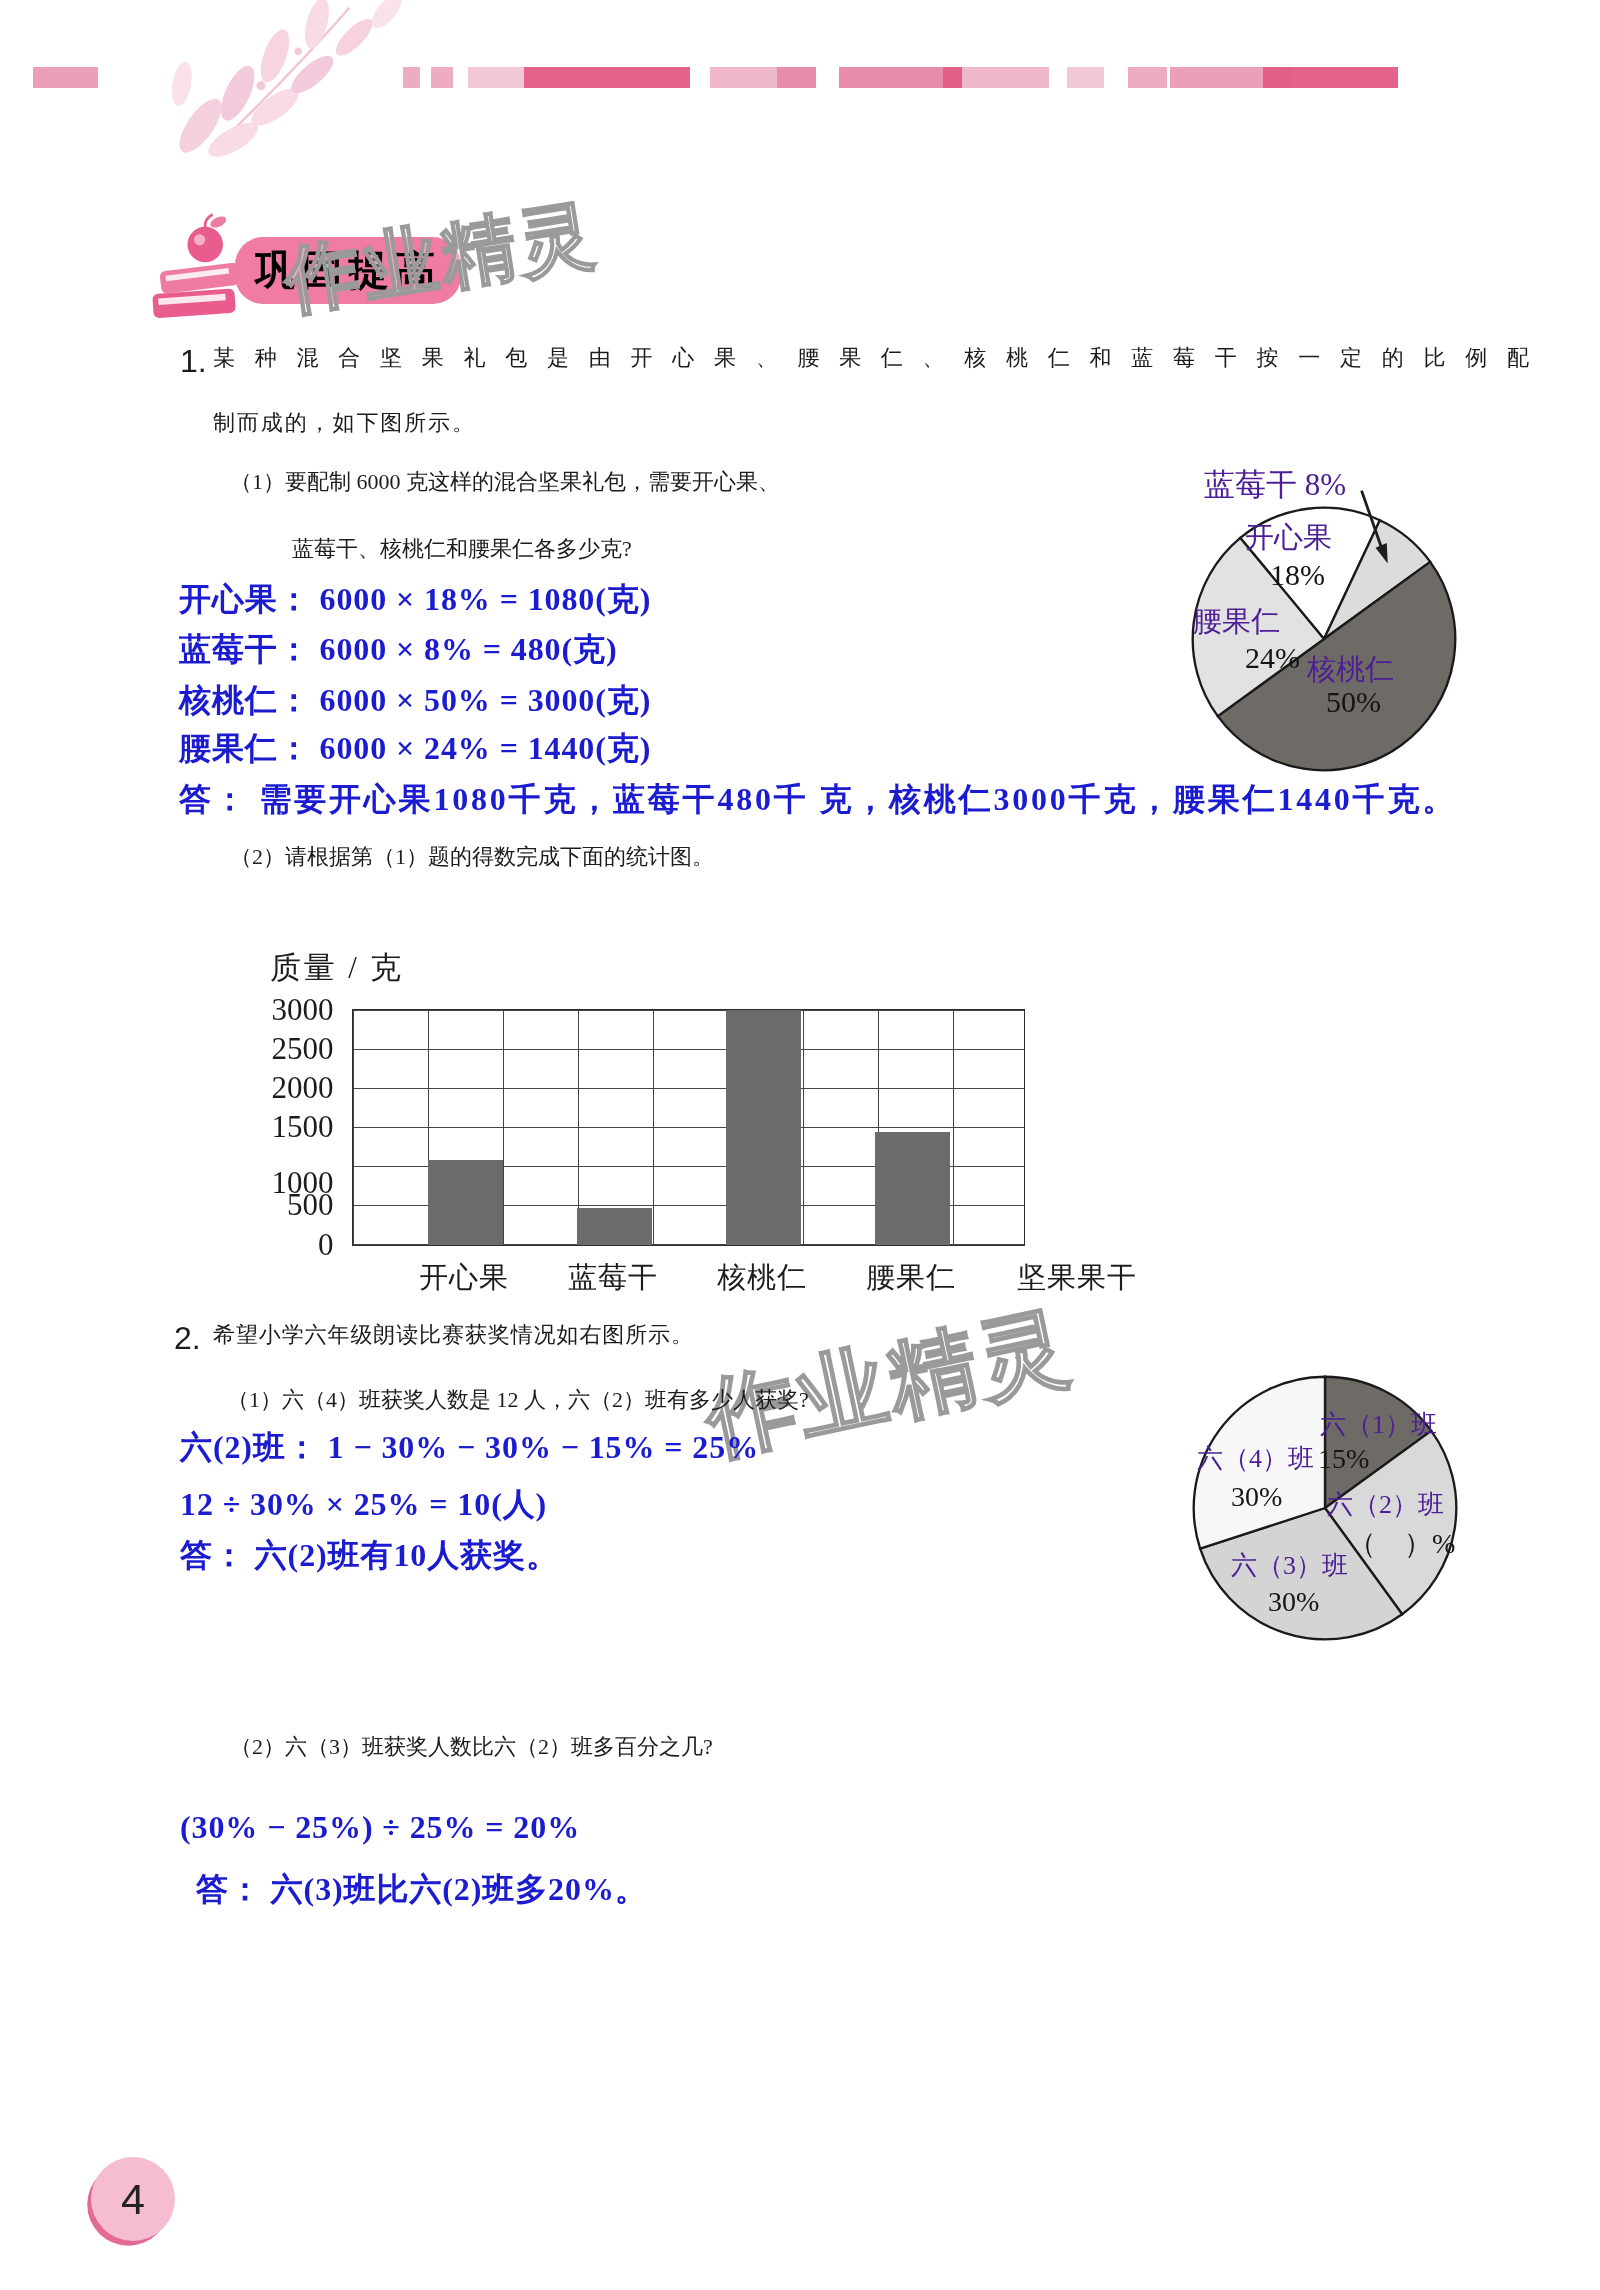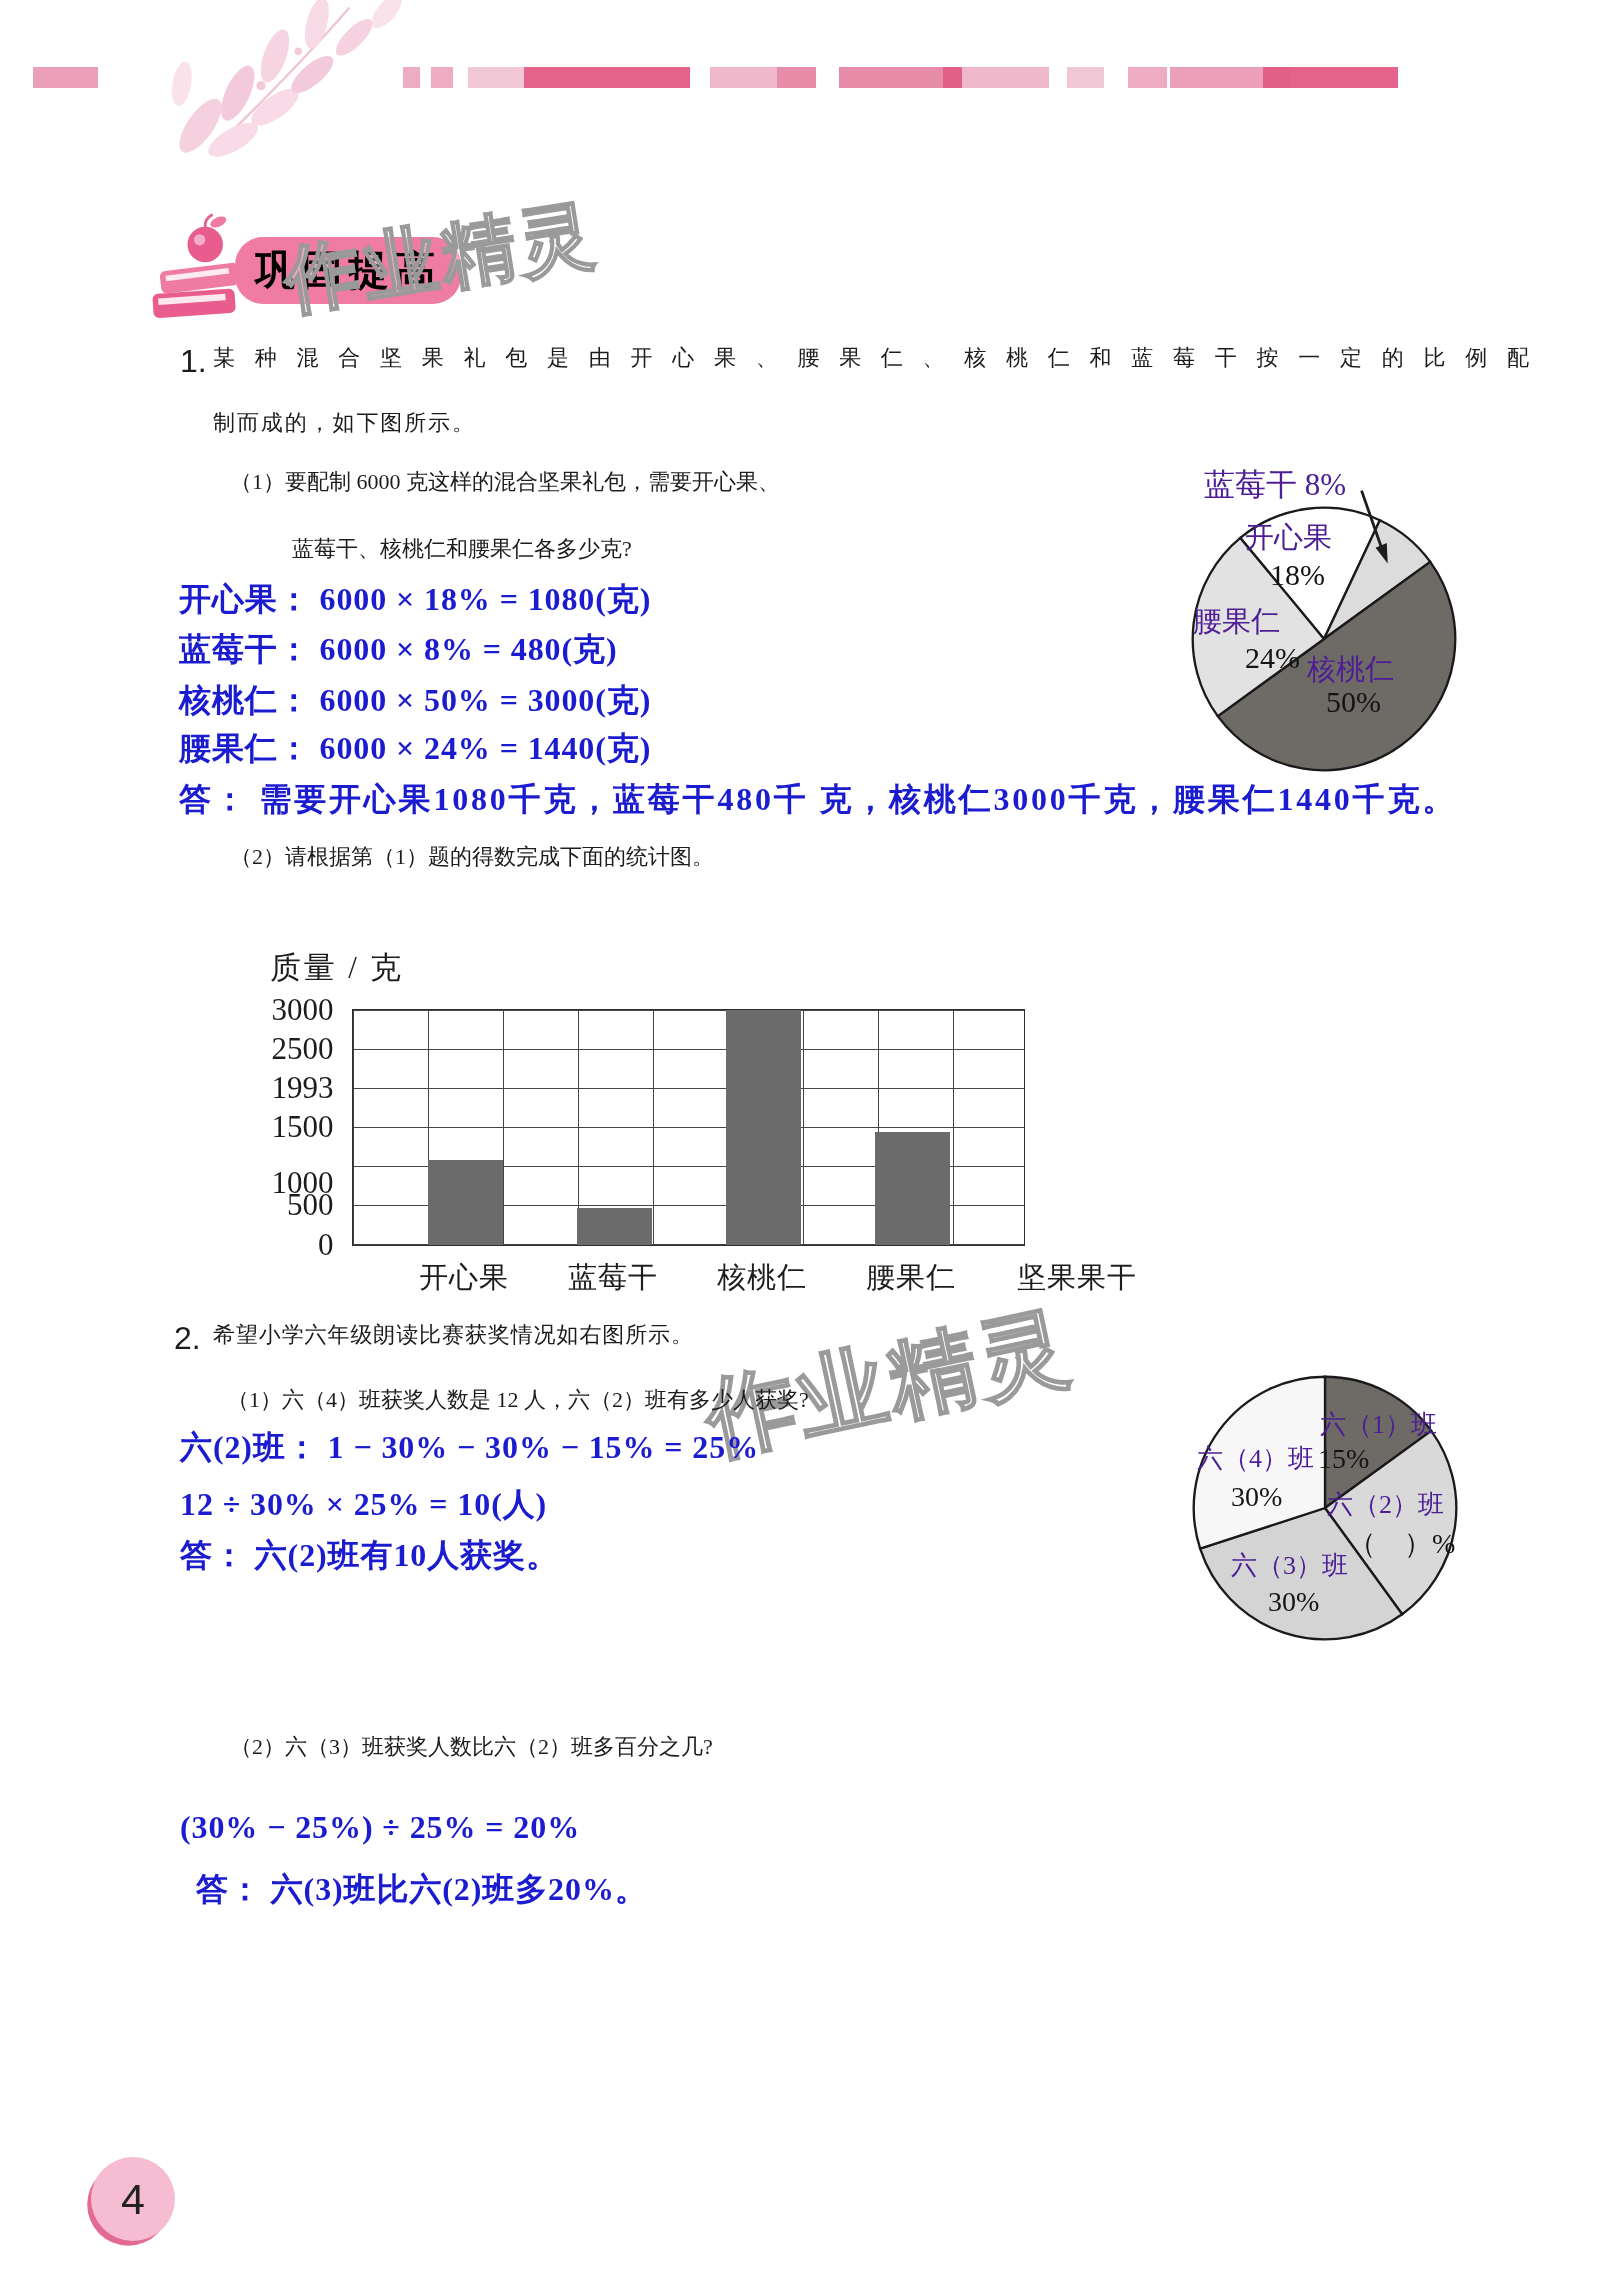--- a/index.html
+++ b/index.html
@@ -162,21 +162,21 @@
   <div class="plot">
       <div class="bar" style="left: 75px; width: 75px; height: 85px;"></div>
       <div class="bar" style="left: 224px; width: 75px; height: 37px;"></div>
       <div class="bar" style="left: 373px; width: 75px; height: 235px;"></div>
       <div class="bar" style="left: 522px; width: 75px; height: 113px;"></div>
     </div>
 <div class="ytick" style="top: 296px;">0</div>
     <div class="ytick" style="top: 256px;">500</div>
     <div class="ytick" style="top: 234px;">1000</div>
     <div class="ytick" style="top: 178px;">1500</div>
-    <div class="ytick" style="top: 139px;">1993</div>
+    <div class="ytick" style="top: 139px;">2000</div>
     <div class="ytick" style="top: 100px;">2500</div>
     <div class="ytick" style="top: 61px;">3000</div>
     <div class="xlabel" style="left: 194px;">开心果</div>
     <div class="xlabel" style="left: 343px;">蓝莓干</div>
     <div class="xlabel" style="left: 492px;">核桃仁</div>
     <div class="xlabel" style="left: 641px;">腰果仁</div>
     <div class="xlabel" style="left: 807px;">坚果果干</div>
   </div>
 
 <div class="t qnum" style="left:174px;top:1320px;">2.</div>

